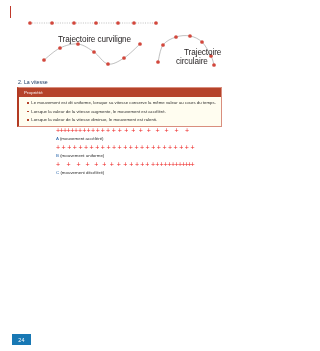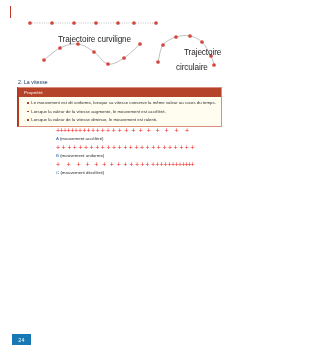--- a/index.html
+++ b/index.html
@@ -46,21 +46,21 @@
     position: absolute;
     font-family: "Liberation Sans", sans-serif;
     font-size: 8.2px;
     color: #231f20;
     white-space: nowrap;
     letter-spacing: -0.1px;
   }
   #lbl-rect { left: 58px; top: 27px; }
   #lbl-curv { left: 44px; top: 45px; }
   #lbl-circ-1 { left: 172px; top: 40px; margin-left: 12px; }
-  #lbl-circ-2 { left: 176px; top: 49px; margin-top: 6px; }
+  #lbl-circ-2 { left: 176px; top: 49px; }
 
   
   .section-heading {
     position: absolute;
     left: 18px;
     top: 79px;
     font-size: 5.2px;
     color: #1b3a63;
     letter-spacing: 0.05px;
     white-space: nowrap;

